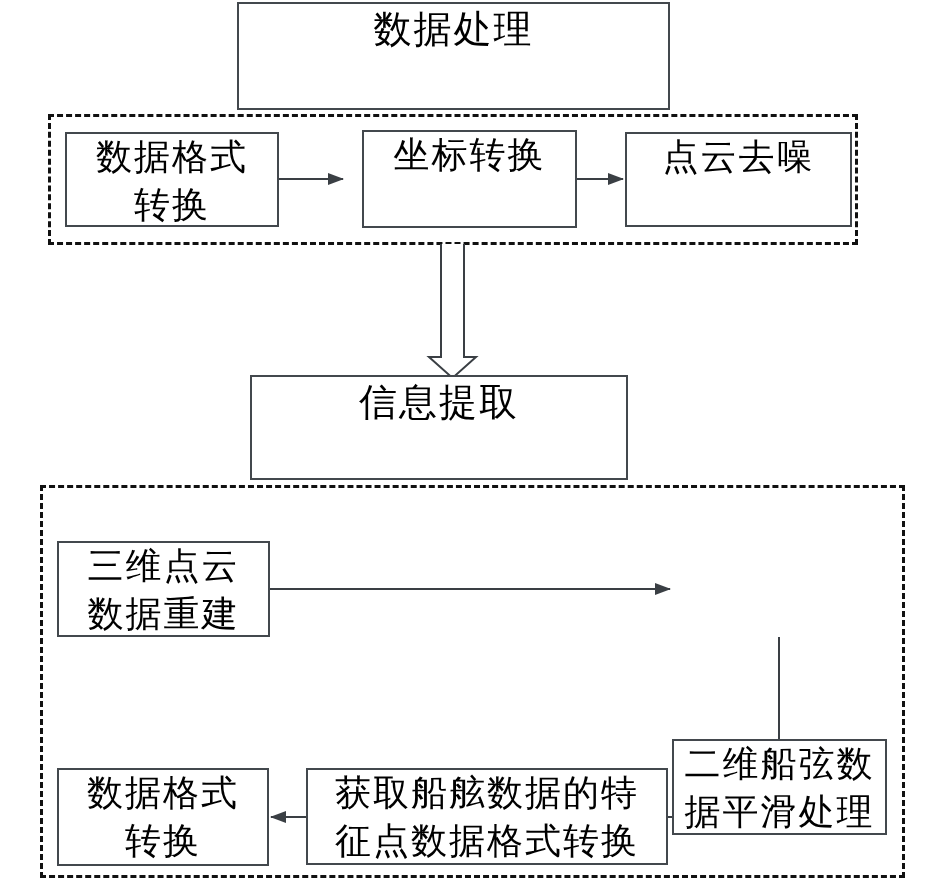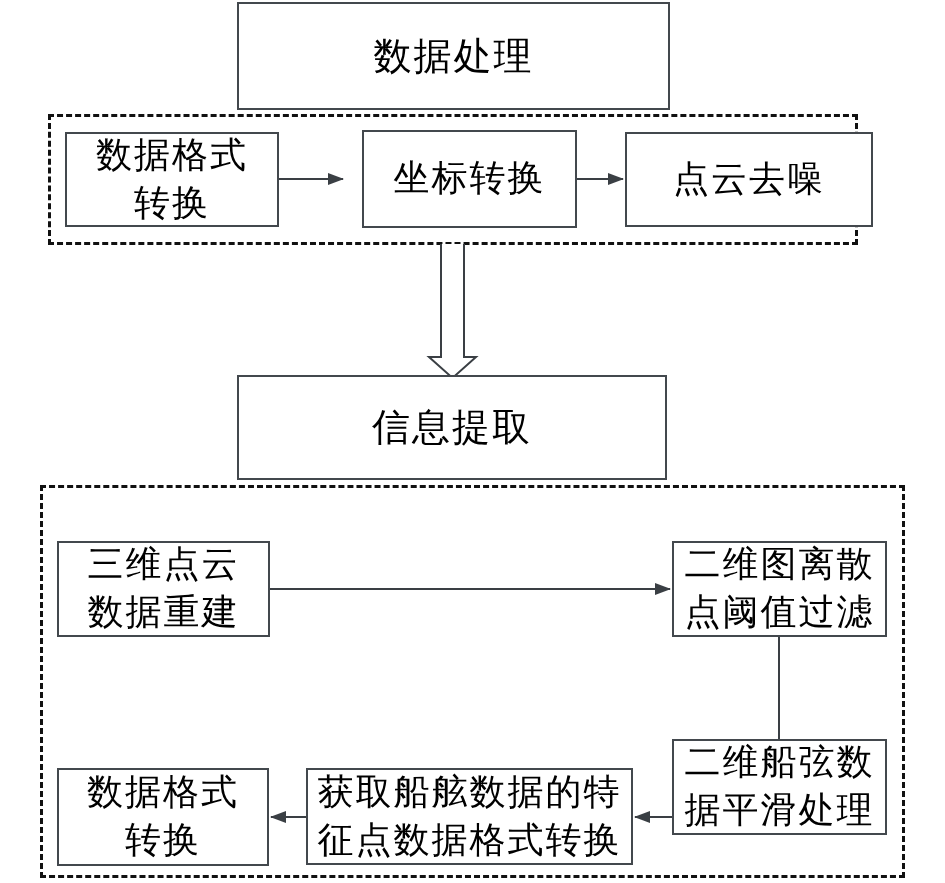--- a/index.html
+++ b/index.html
@@ -30,21 +30,21 @@
   .connectors line, .connectors path.conn{
     stroke:var(--arrow);stroke-width:2;fill:none;
   }
   .connectors .arrowhead{fill:var(--arrow);}
   .bigarrow{fill:#ffffff;stroke:var(--arrow);stroke-width:2;}
   .box{
     position:absolute;
     border:2px solid var(--box-border);
     background:#ffffff;
     box-sizing:border-box;
-    display:flex;align-items:center;justify-content:center;
+    display:flex;justify-content:center;
     text-align:center;
     white-space:pre-line;
     font-size:36px;
     line-height:1.33;
     letter-spacing:2px;
   }
   .title-box{font-size:38px;}
 </style>
 </head>
 <body>
@@ -80,41 +80,37 @@
     <span>数据处理</span>
   </div>
 
   <div class="box" style="left:65px;top:132px;width:214px;height:95px">
     <span>数据格式
 转换</span>
   </div>
   <div class="box" style="left:362px;top:130px;width:215px;height:98px">
     <span>坐标转换</span>
   </div>
-  <div class="box" style="left:625px;top:132px;width:248px;height:95px">
+  <div class="box" style="left:625px;top:132px;width:227px;height:95px">
     <span>点云去噪</span>
   </div>
 
-  <div class="box title-box" style="left:237px;top:375px;width:430px;height:105px">
+  <div class="box title-box" style="left:250px;top:375px;width:378px;height:105px">
     <span>信息提取</span>
   </div>
 
   <div class="box" style="left:57px;top:541px;width:213px;height:96px">
     <span>三维点云
 数据重建</span>
   </div>
-  <div class="box" style="left:672px;top:541px;width:215px;height:96px">
-    <span>二维图离散
-点阈值过滤</span>
-  </div>
   <div class="box" style="left:672px;top:739px;width:215px;height:96px">
     <span>二维船弦数
 据平滑处理</span>
   </div>
-  <div class="box" style="left:306px;top:768px;width:327px;height:97px">
+  <div class="box" style="left:306px;top:768px;width:362px;height:97px">
     <span>获取船舷数据的特
 征点数据格式转换</span>
   </div>
   <div class="box" style="left:57px;top:768px;width:212px;height:98px">
     <span>数据格式
 转换</span>
   </div>
 
 </div>
 

